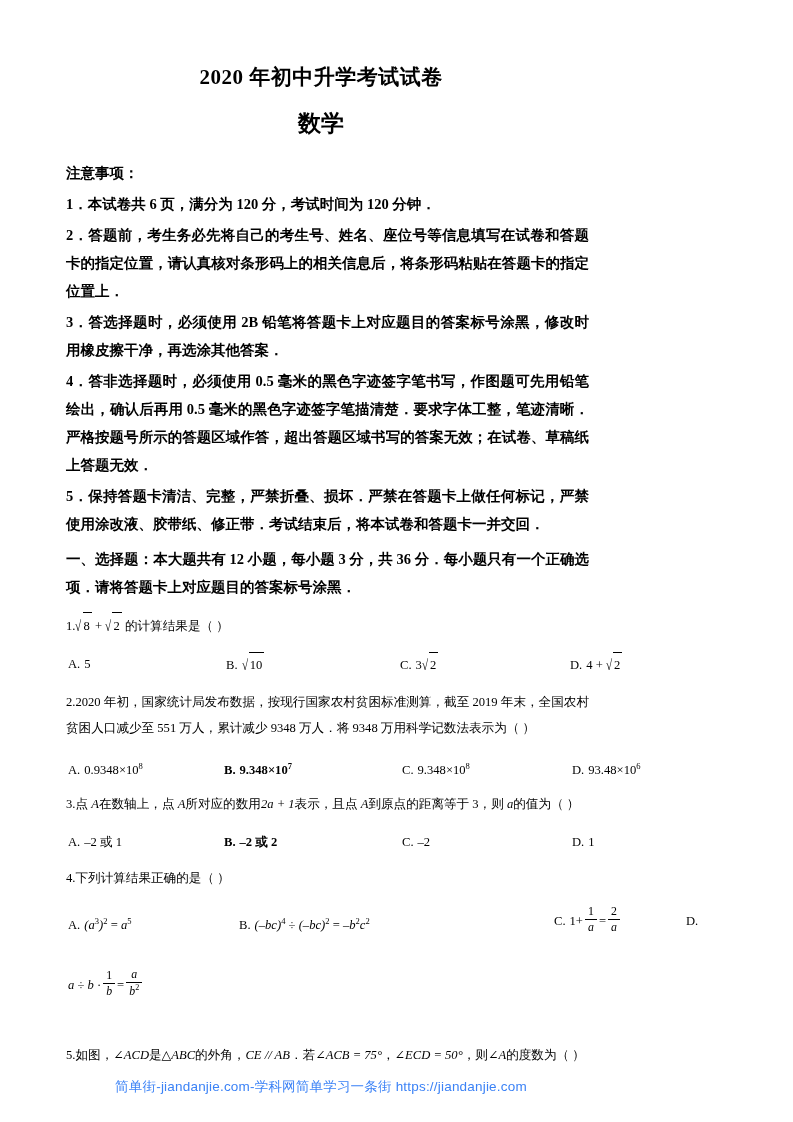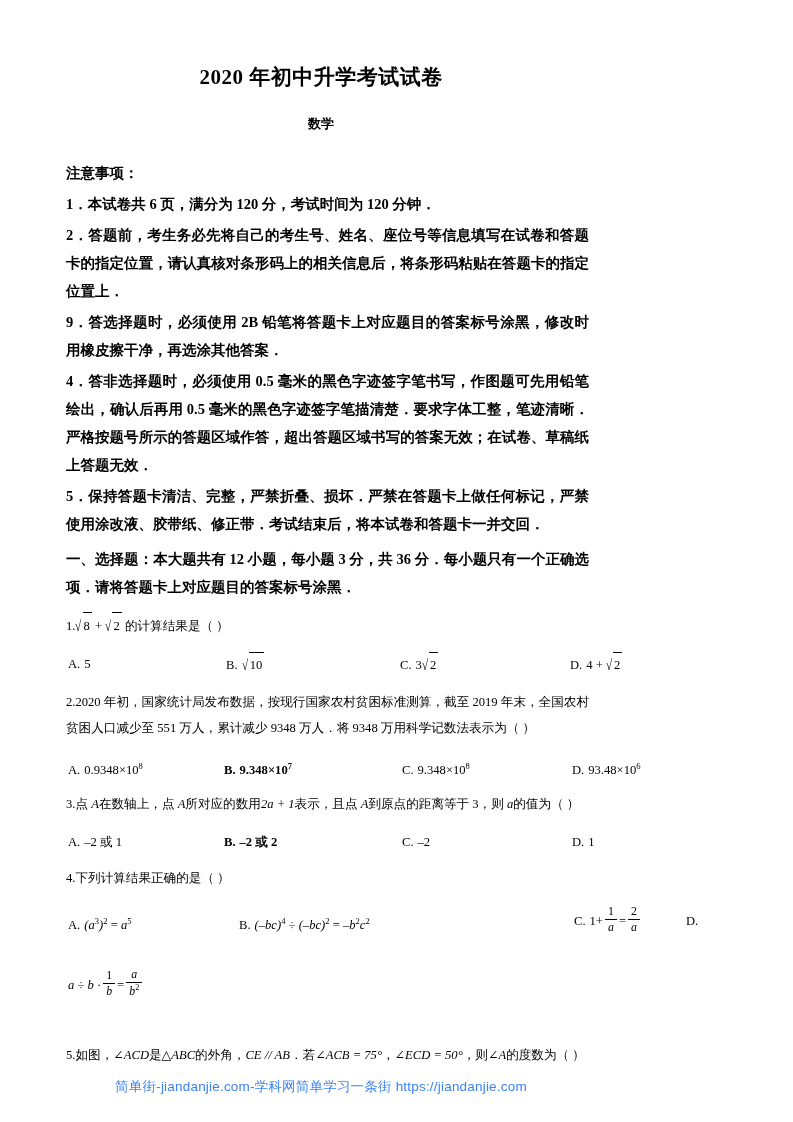--- a/index.html
+++ b/index.html
@@ -28,21 +28,21 @@
     text-align: center;
     font-size: 21px;
     font-weight: bold;
     letter-spacing: 0.5px;
     margin: 0;
     padding-top: 62px;
     line-height: 30px;
   }
   .doc-subtitle {
     text-align: center;
-    font-size: 13px;
+    font-size: 23px;
     font-weight: bold;
     margin: 0;
     padding-top: 18px;
     line-height: 28px;
   }
 
   
   .body-block {
     padding: 0 53px 0 66px;
     margin-top: 22px;
@@ -99,21 +99,21 @@
   .opt-c { left: 334px; }
   .opt-d { left: 504px; }
 
   .opt-a2 { left: 2px; }
   .opt-b2 { left: 158px; font-weight: bold; }
   .opt-c2 { left: 336px; }
   .opt-d2 { left: 506px; }
 
   .opt-wide-a { left: 2px; }
   .opt-wide-b { left: 158px; margin-left: 15px; }
-  .opt-wide-c { left: 508px; }
+  .opt-wide-c { left: 488px; }
   .opt-wide-d { left: 620px; }
 
   .opt-label { margin-right: 4px; }
 
   
   .math {
     font-family: "Liberation Serif", "DejaVu Serif", serif;
     font-style: italic;
     white-space: nowrap;
   }
@@ -182,21 +182,21 @@
 <div class="page">
 
   <h1 class="doc-title">2020 年初中升学考试试卷</h1>
   <h2 class="doc-subtitle">数学</h2>
 
   <div class="body-block">
 
     <p class="notice-heading">注意事项：</p>
     <p class="notice-item">1．本试卷共 6 页，满分为 120 分，考试时间为 120 分钟．</p>
     <p class="notice-item">2．答题前，考生务必先将自己的考生号、姓名、座位号等信息填写在试卷和答题卡的指定位置，请认真核对条形码上的相关信息后，将条形码粘贴在答题卡的指定位置上．</p>
-    <p class="notice-item">9．答选择题时，必须使用 2B 铅笔将答题卡上对应题目的答案标号涂黑，修改时用橡皮擦干净，再选涂其他答案．</p>
+    <p class="notice-item">3．答选择题时，必须使用 2B 铅笔将答题卡上对应题目的答案标号涂黑，修改时用橡皮擦干净，再选涂其他答案．</p>
     <p class="notice-item">4．答非选择题时，必须使用 0.5 毫米的黑色字迹签字笔书写，作图题可先用铅笔绘出，确认后再用 0.5 毫米的黑色字迹签字笔描清楚．要求字体工整，笔迹清晰．严格按题号所示的答题区域作答，超出答题区域书写的答案无效；在试卷、草稿纸上答题无效．</p>
     <p class="notice-item">5．保持答题卡清洁、完整，严禁折叠、损坏．严禁在答题卡上做任何标记，严禁使用涂改液、胶带纸、修正带．考试结束后，将本试卷和答题卡一并交回．</p>
 
     <p class="section-heading">一、选择题：本大题共有 12 小题，每小题 3 分，共 36 分．每小题只有一个正确选项．请将答题卡上对应题目的答案标号涂黑．</p>
 
     <p class="question"><span>1.</span><span class="math sqrt"><span class="radix">√</span><span class="radicand">8</span></span><span class="mathup">&nbsp;+&nbsp;</span><span class="math sqrt"><span class="radix">√</span><span class="radicand">2</span></span>&nbsp;<span>的计算结果是（      ）</span></p>
 
     <div class="options-row">
       <span class="opt opt-a"><span class="opt-label">A.</span><span>5</span></span>
       <span class="opt opt-b"><span class="opt-label">B.</span><span class="math sqrt"><span class="radix">√</span><span class="radicand">10</span></span></span>

